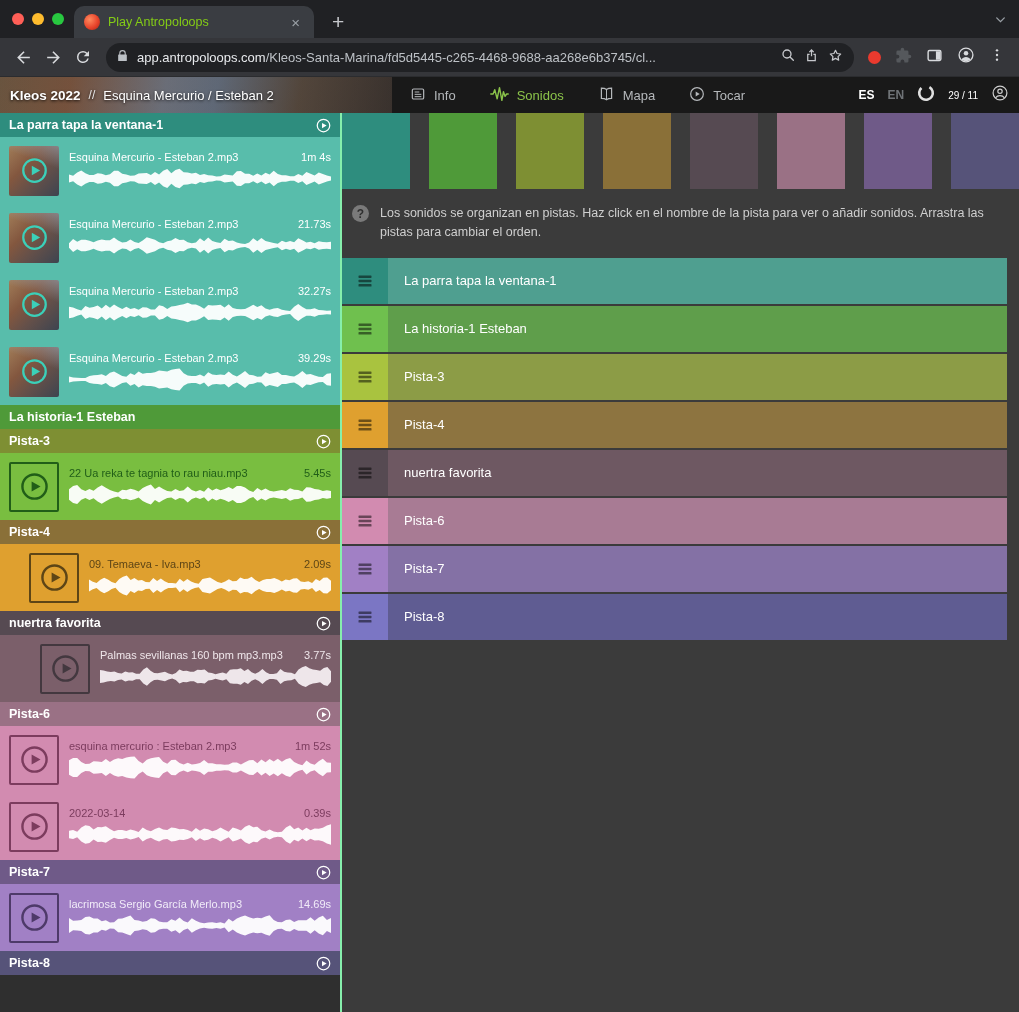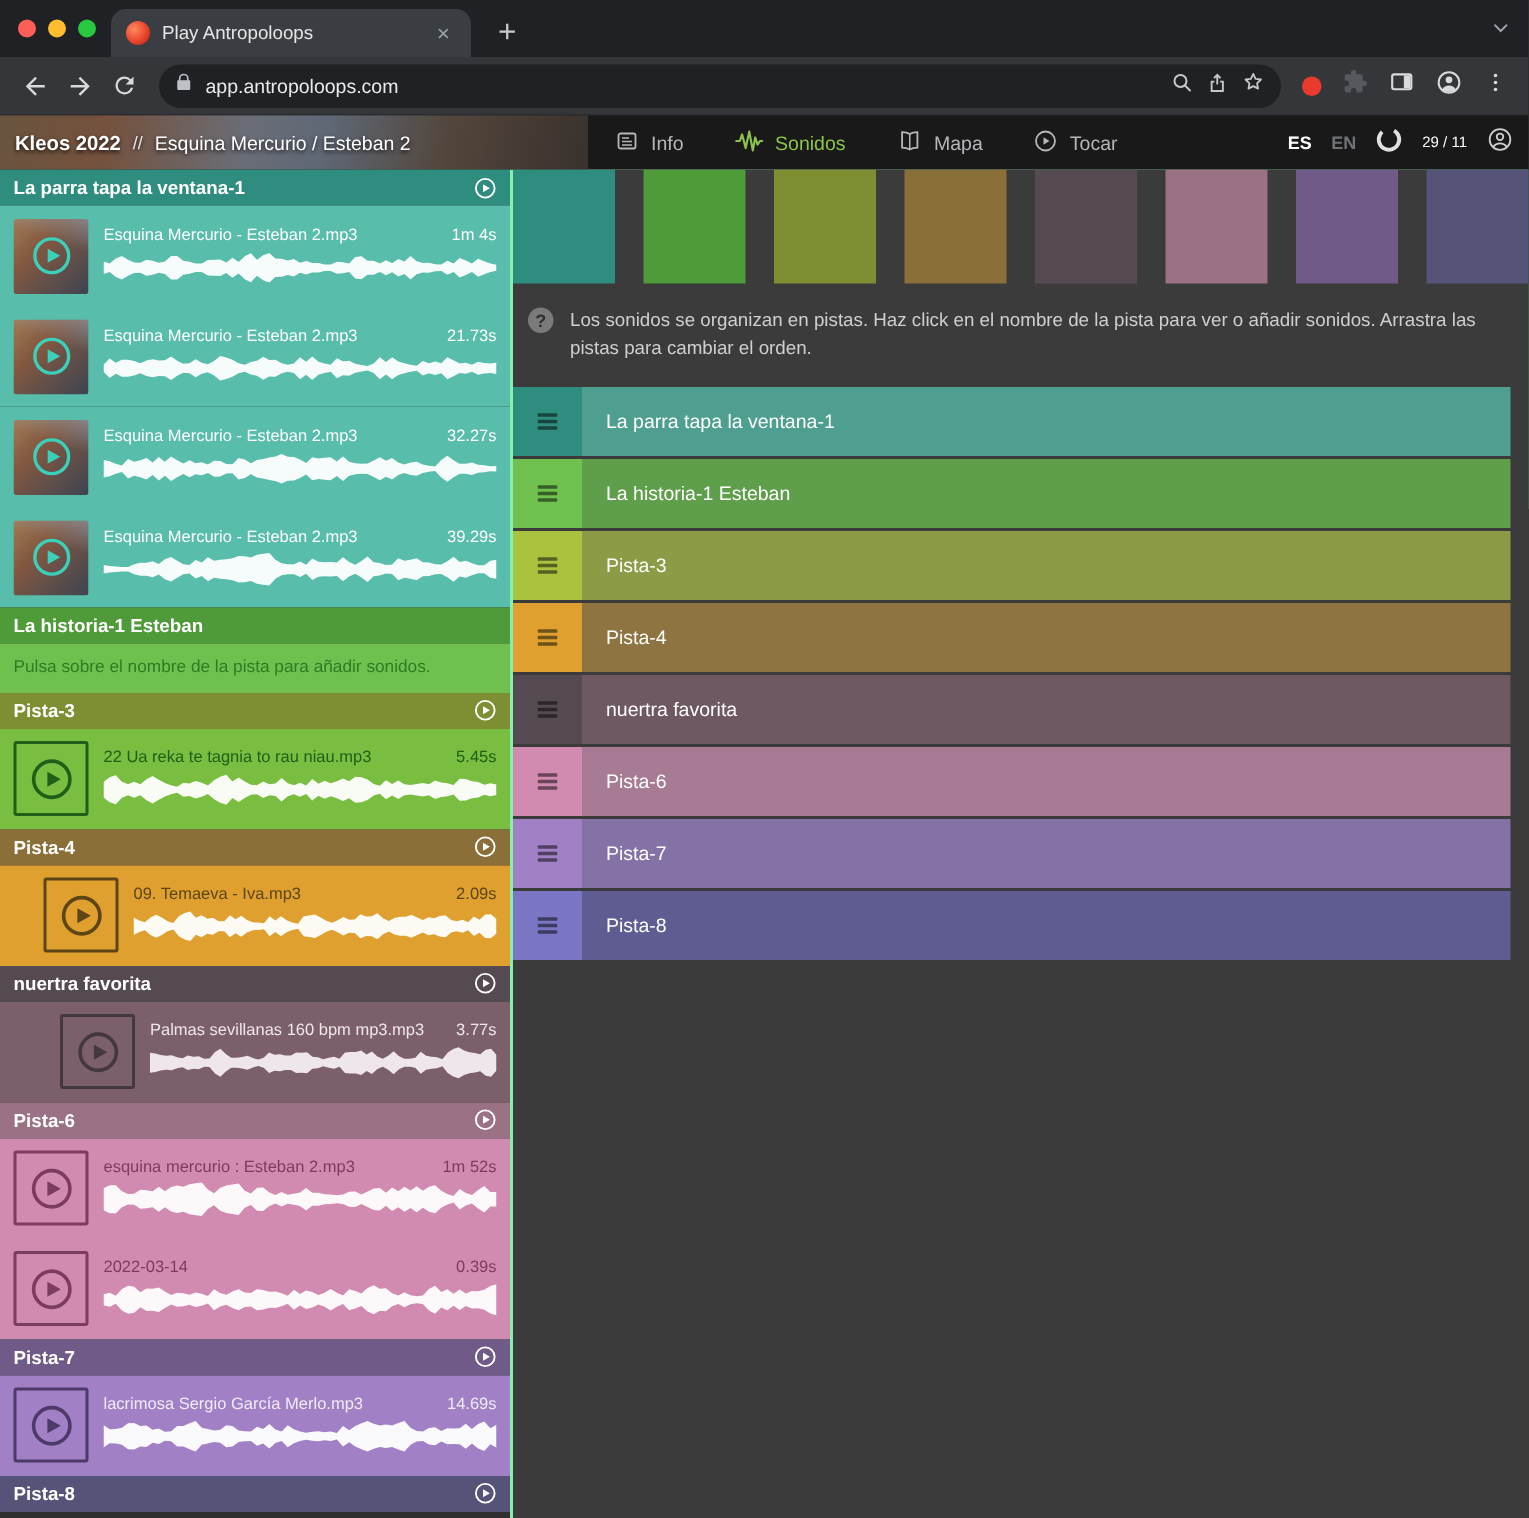--- a/index.html
+++ b/index.html
@@ -7,21 +7,21 @@
     font-family:"Liberation Sans","DejaVu Sans",sans-serif;-webkit-font-smoothing:antialiased}
 
   
   .tabstrip{height:38px;background:#202124;display:flex;align-items:flex-end;position:relative}
   .traffic{display:flex;gap:8px;align-items:center;height:38px;padding:0 10px 0 12px}
   .light{width:12px;height:12px;border-radius:50%}
   .light.red{background:#ff5f57}.light.yellow{background:#febc2e}.light.green{background:#28c840}
   .btab{height:32px;width:240px;background:#3a3d42;border-radius:10px 10px 0 0;display:flex;align-items:center;padding:0 10px;gap:8px}
   .favicon{width:16px;height:16px;border-radius:50%;flex:none;
     background:radial-gradient(circle at 35% 35%,#ff8a5e,#e8452c 55%,#a92112)}
-  .btab-title{color:#e5e5e5;font-size:12.5px;flex:1;white-space:nowrap;overflow:hidden}
+  .btab-title{color:#84cc16;font-size:12.5px;flex:1;white-space:nowrap;overflow:hidden}
   .btab-close{color:#9aa0a6;font-size:15px;line-height:1;padding:2px 4px}
   .newtab{color:#c6c8cc;font-size:21px;font-weight:300;margin:0 0 4px 12px;padding:0 6px}
   .strip-chevron{position:absolute;right:12px;top:12px}
 
   .navbar{height:39px;background:#35363a;display:flex;align-items:center;padding:0 8px;border-bottom:1px solid #2b2c2f}
   .navbtn{width:30px;height:30px;display:flex;align-items:center;justify-content:center;flex:none}
   .omnibox{flex:1;height:29px;background:#202124;border-radius:15px;display:flex;align-items:center;padding:0 10px;margin:0 8px;gap:8px;overflow:hidden}
   .omni-url{flex:1;font-size:13px;white-space:nowrap;overflow:hidden;display:flex}
   .omni-host{color:#e8eaed}
   .omni-path{color:#bdc1c6}
@@ -114,20 +114,21 @@
       </svg>
   </span>
   <div class="omnibox">
     <span>
       <svg width="13" height="13" viewBox="0 0 24 24">
           <path d="M6 10V8a6 6 0 0 1 12 0v2h1a1 1 0 0 1 1 1v10a1 1 0 0 1-1 1H5a1 1 0 0 1-1-1V11a1 1 0 0 1 1-1h1zm2 0h8V8a4 4 0 0 0-8 0v2z" fill="#bdc1c6"></path>
         </svg>
     </span>
     <span class="omni-url">
         <span class="omni-host">app.antropoloops.com</span>
+        <span class="omni-path">/Kleos-Santa-Marina/fd5d5445-c265-4468-9688-aa268e6b3745/cl...</span>
       </span>
     <span>
       <svg width="16" height="16" viewBox="0 0 24 24">
           <circle cx="10.5" cy="10.5" r="6" fill="none" stroke="#c6c8cc" stroke-width="2"></circle>
           <path d="M15 15l5 5" stroke="#c6c8cc" stroke-width="2" stroke-linecap="round"></path>
         </svg>
     </span>
     <span>
       <svg width="15" height="16" viewBox="0 0 24 24">
           <path d="M12 2.5l4.2 4.2-1.4 1.4-1.8-1.8V14h-2V6.3L9.2 8.1 7.8 6.7z" fill="#c6c8cc"></path>
@@ -312,21 +313,20 @@
               <path d="M0.0,9.6L4.0,10.4L8.0,10.7L12.0,11.0L16.0,11.0L20.0,9.1L24.0,8.2L28.0,8.1L32.0,7.2L36.0,9.0L40.0,5.8L44.0,4.4L48.0,6.8L52.0,9.1L56.0,9.7L60.0,6.3L64.0,8.0L68.0,4.5L72.0,6.8L76.0,6.1L80.0,5.9L84.0,5.2L88.0,3.6L92.0,3.9L96.0,4.6L100.0,2.8L104.0,2.1L108.0,1.6L112.0,6.2L116.0,8.5L120.0,9.1L124.0,9.1L128.0,7.4L132.0,9.5L136.0,5.3L140.0,7.5L144.0,7.9L148.0,7.6L152.0,8.0L156.0,4.5L160.0,7.7L164.0,9.5L168.0,7.0L172.0,4.0L176.0,7.8L180.0,8.3L184.0,9.7L188.0,9.4L192.0,5.2L196.0,6.9L200.0,6.1L204.0,5.1L208.0,7.9L212.0,8.0L216.0,9.1L220.0,9.4L224.0,7.2L228.0,4.1L232.0,7.6L236.0,6.9L240.0,8.5L244.0,9.8L248.0,9.9L252.0,6.8L256.0,6.2L256.0,18.8L252.0,18.2L248.0,15.1L244.0,15.2L240.0,16.5L236.0,18.1L232.0,17.4L228.0,20.9L224.0,17.8L220.0,15.6L216.0,15.9L212.0,17.0L208.0,17.1L204.0,19.9L200.0,18.9L196.0,18.1L192.0,19.8L188.0,15.6L184.0,15.3L180.0,16.7L176.0,17.2L172.0,21.0L168.0,18.0L164.0,15.5L160.0,17.3L156.0,20.5L152.0,17.0L148.0,17.4L144.0,17.1L140.0,17.5L136.0,19.7L132.0,15.5L128.0,17.6L124.0,15.9L120.0,15.9L116.0,16.5L112.0,18.8L108.0,23.4L104.0,22.9L100.0,22.2L96.0,20.4L92.0,21.1L88.0,21.4L84.0,19.8L80.0,19.1L76.0,18.9L72.0,18.2L68.0,20.5L64.0,17.0L60.0,18.7L56.0,15.3L52.0,15.9L48.0,18.2L44.0,20.6L40.0,19.2L36.0,16.0L32.0,17.8L28.0,16.9L24.0,16.8L20.0,15.9L16.0,14.0L12.0,14.0L8.0,14.3L4.0,14.6L0.0,15.4Z" fill="#ffffff" fill-opacity="0.95"></path>
             </svg>
           </div>
         </div>
       </section>
       <section>
         <div class="track-header" style="background: rgb(79, 154, 57);">
           <span>La historia-1 Esteban</span>
           <span class="sp"></span>
         </div>
-        <div class="note" style="background: rgb(111, 192, 78); color: rgb(46, 125, 35);">Pulsa sobre el nombre de la pista para añadir sonidos.</div>
       </section>
       <section>
         <div class="track-header" style="background: rgb(126, 143, 51);">
           <span>Pista-3</span>
           <span class="sp"></span>
           <span class="hplay">
             <svg width="15" height="15" viewBox="0 0 24 24">
               <circle cx="12" cy="12" r="10" fill="none" stroke="#ffffff" stroke-width="2"></circle>
               <path d="M9.6 7.8L17 12l-7.4 4.2z" fill="#ffffff"></path>
             </svg>

